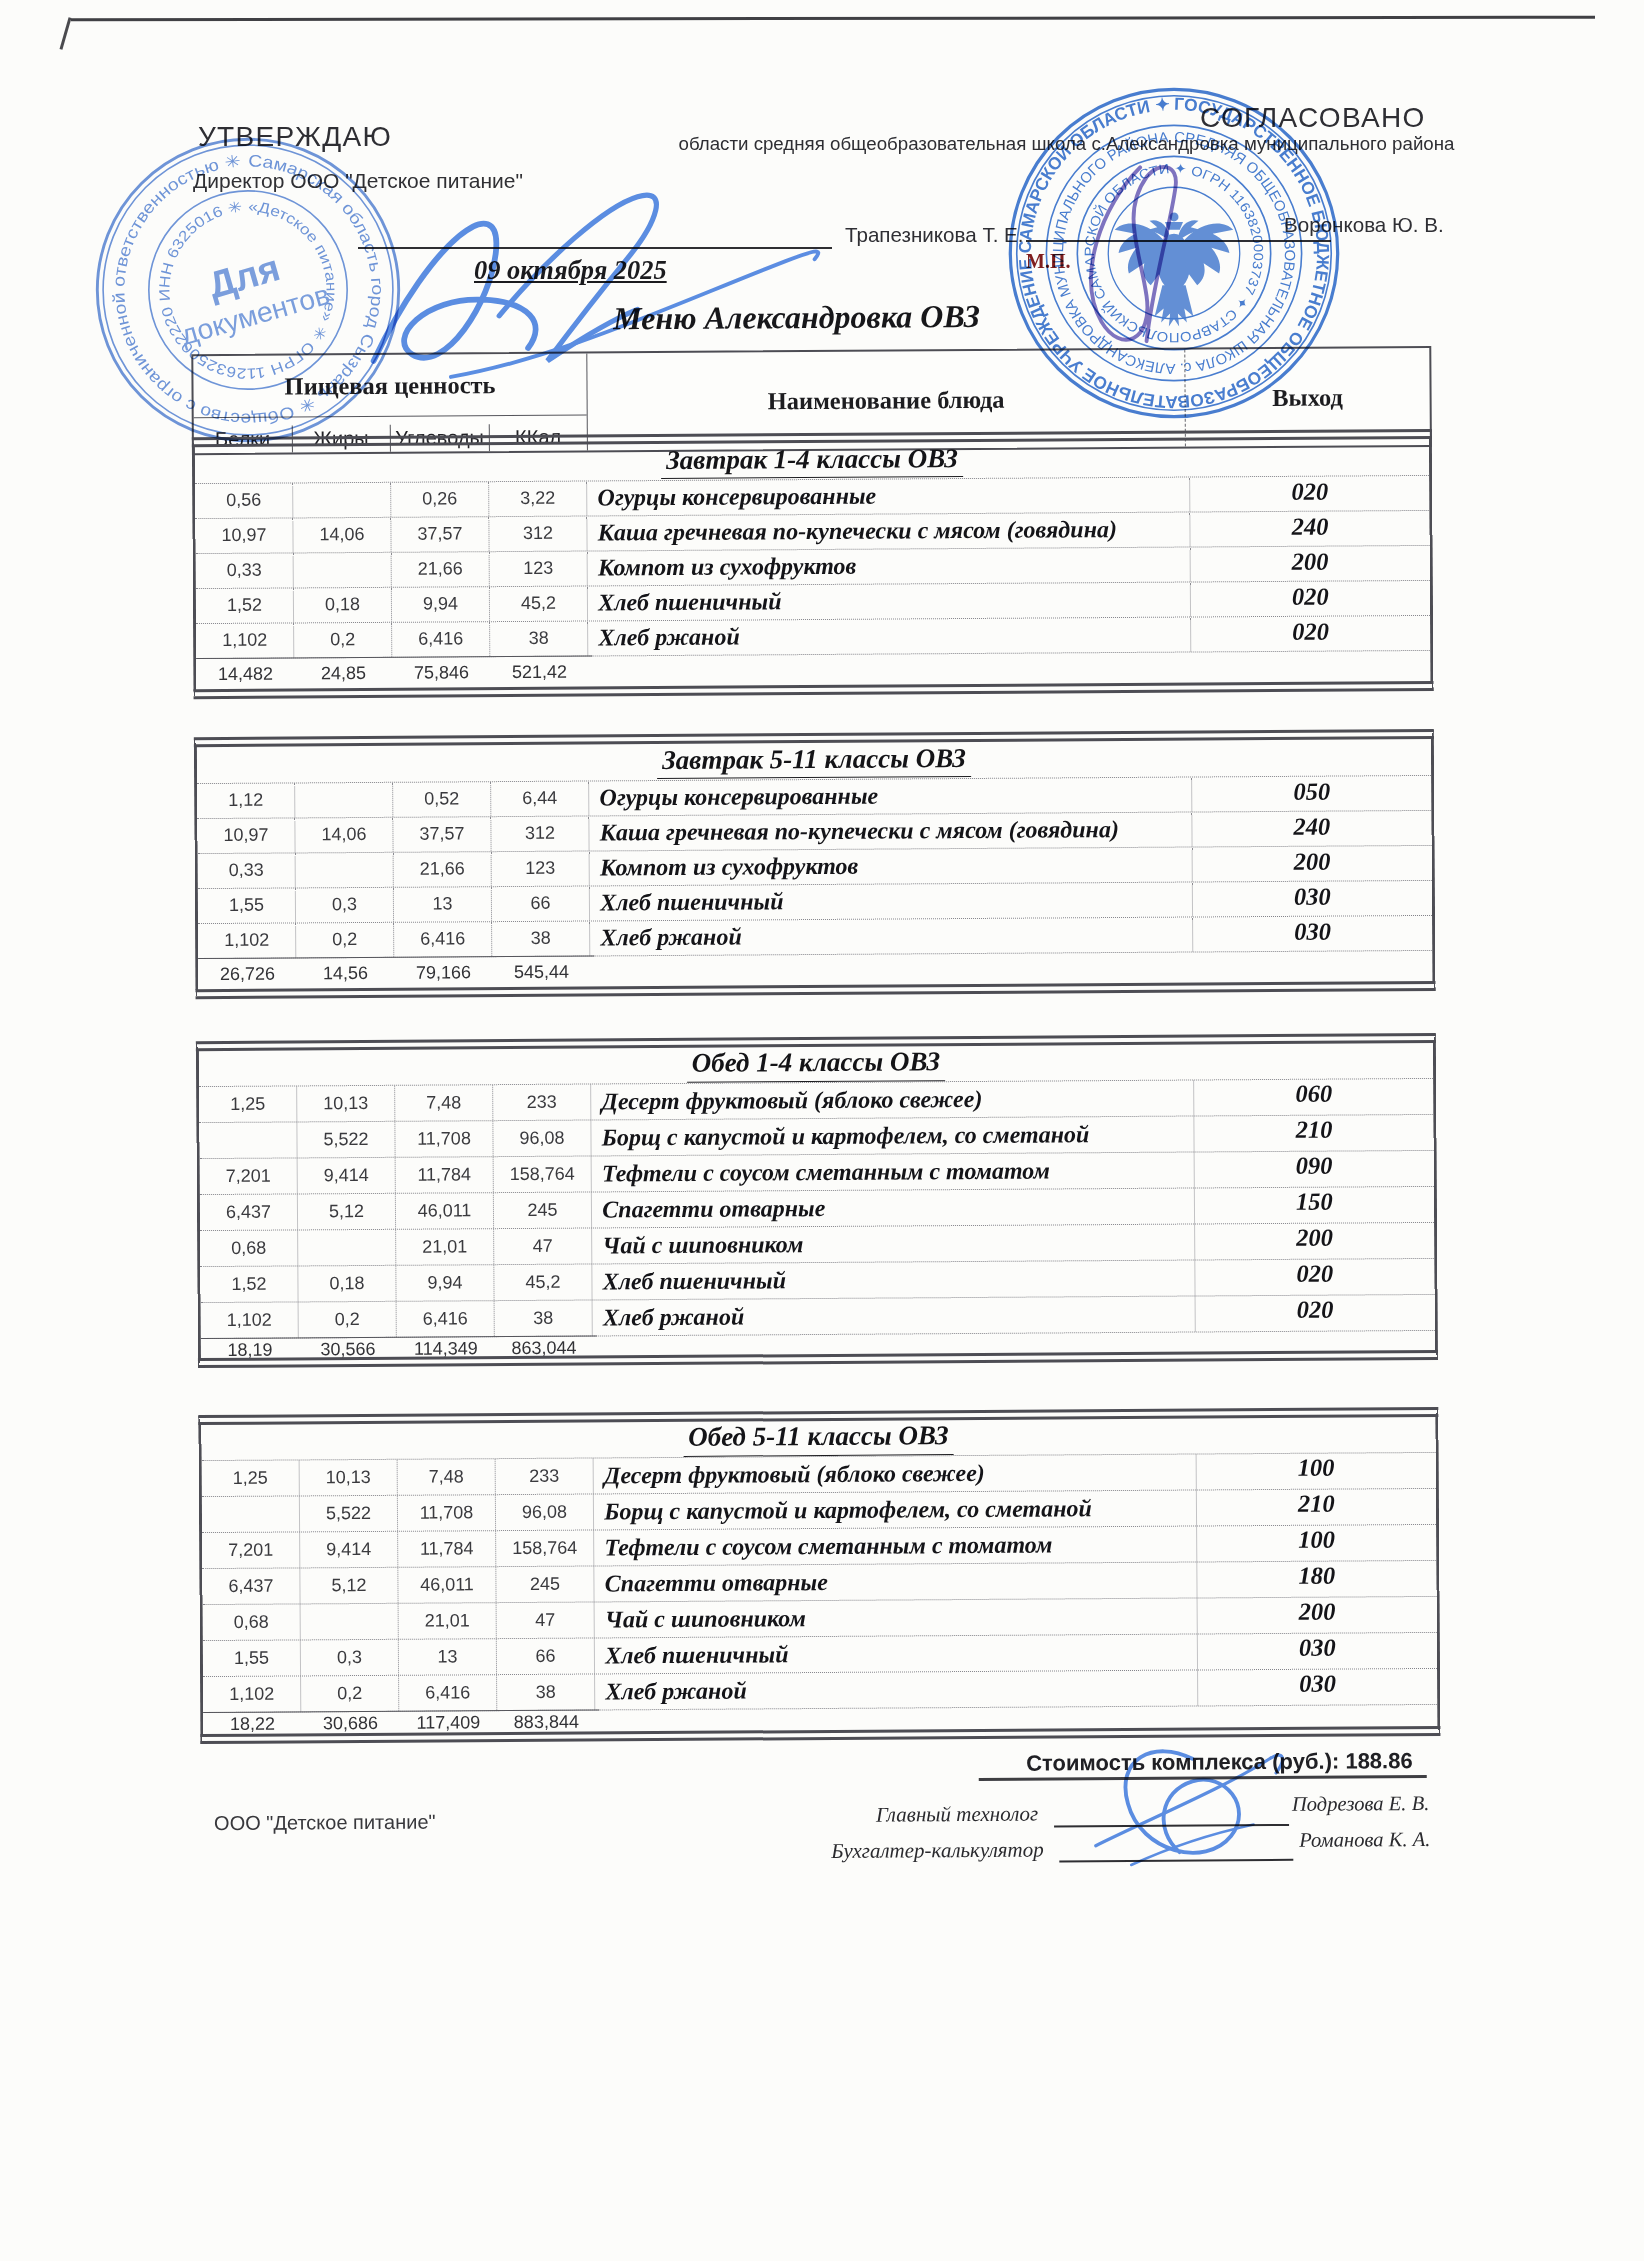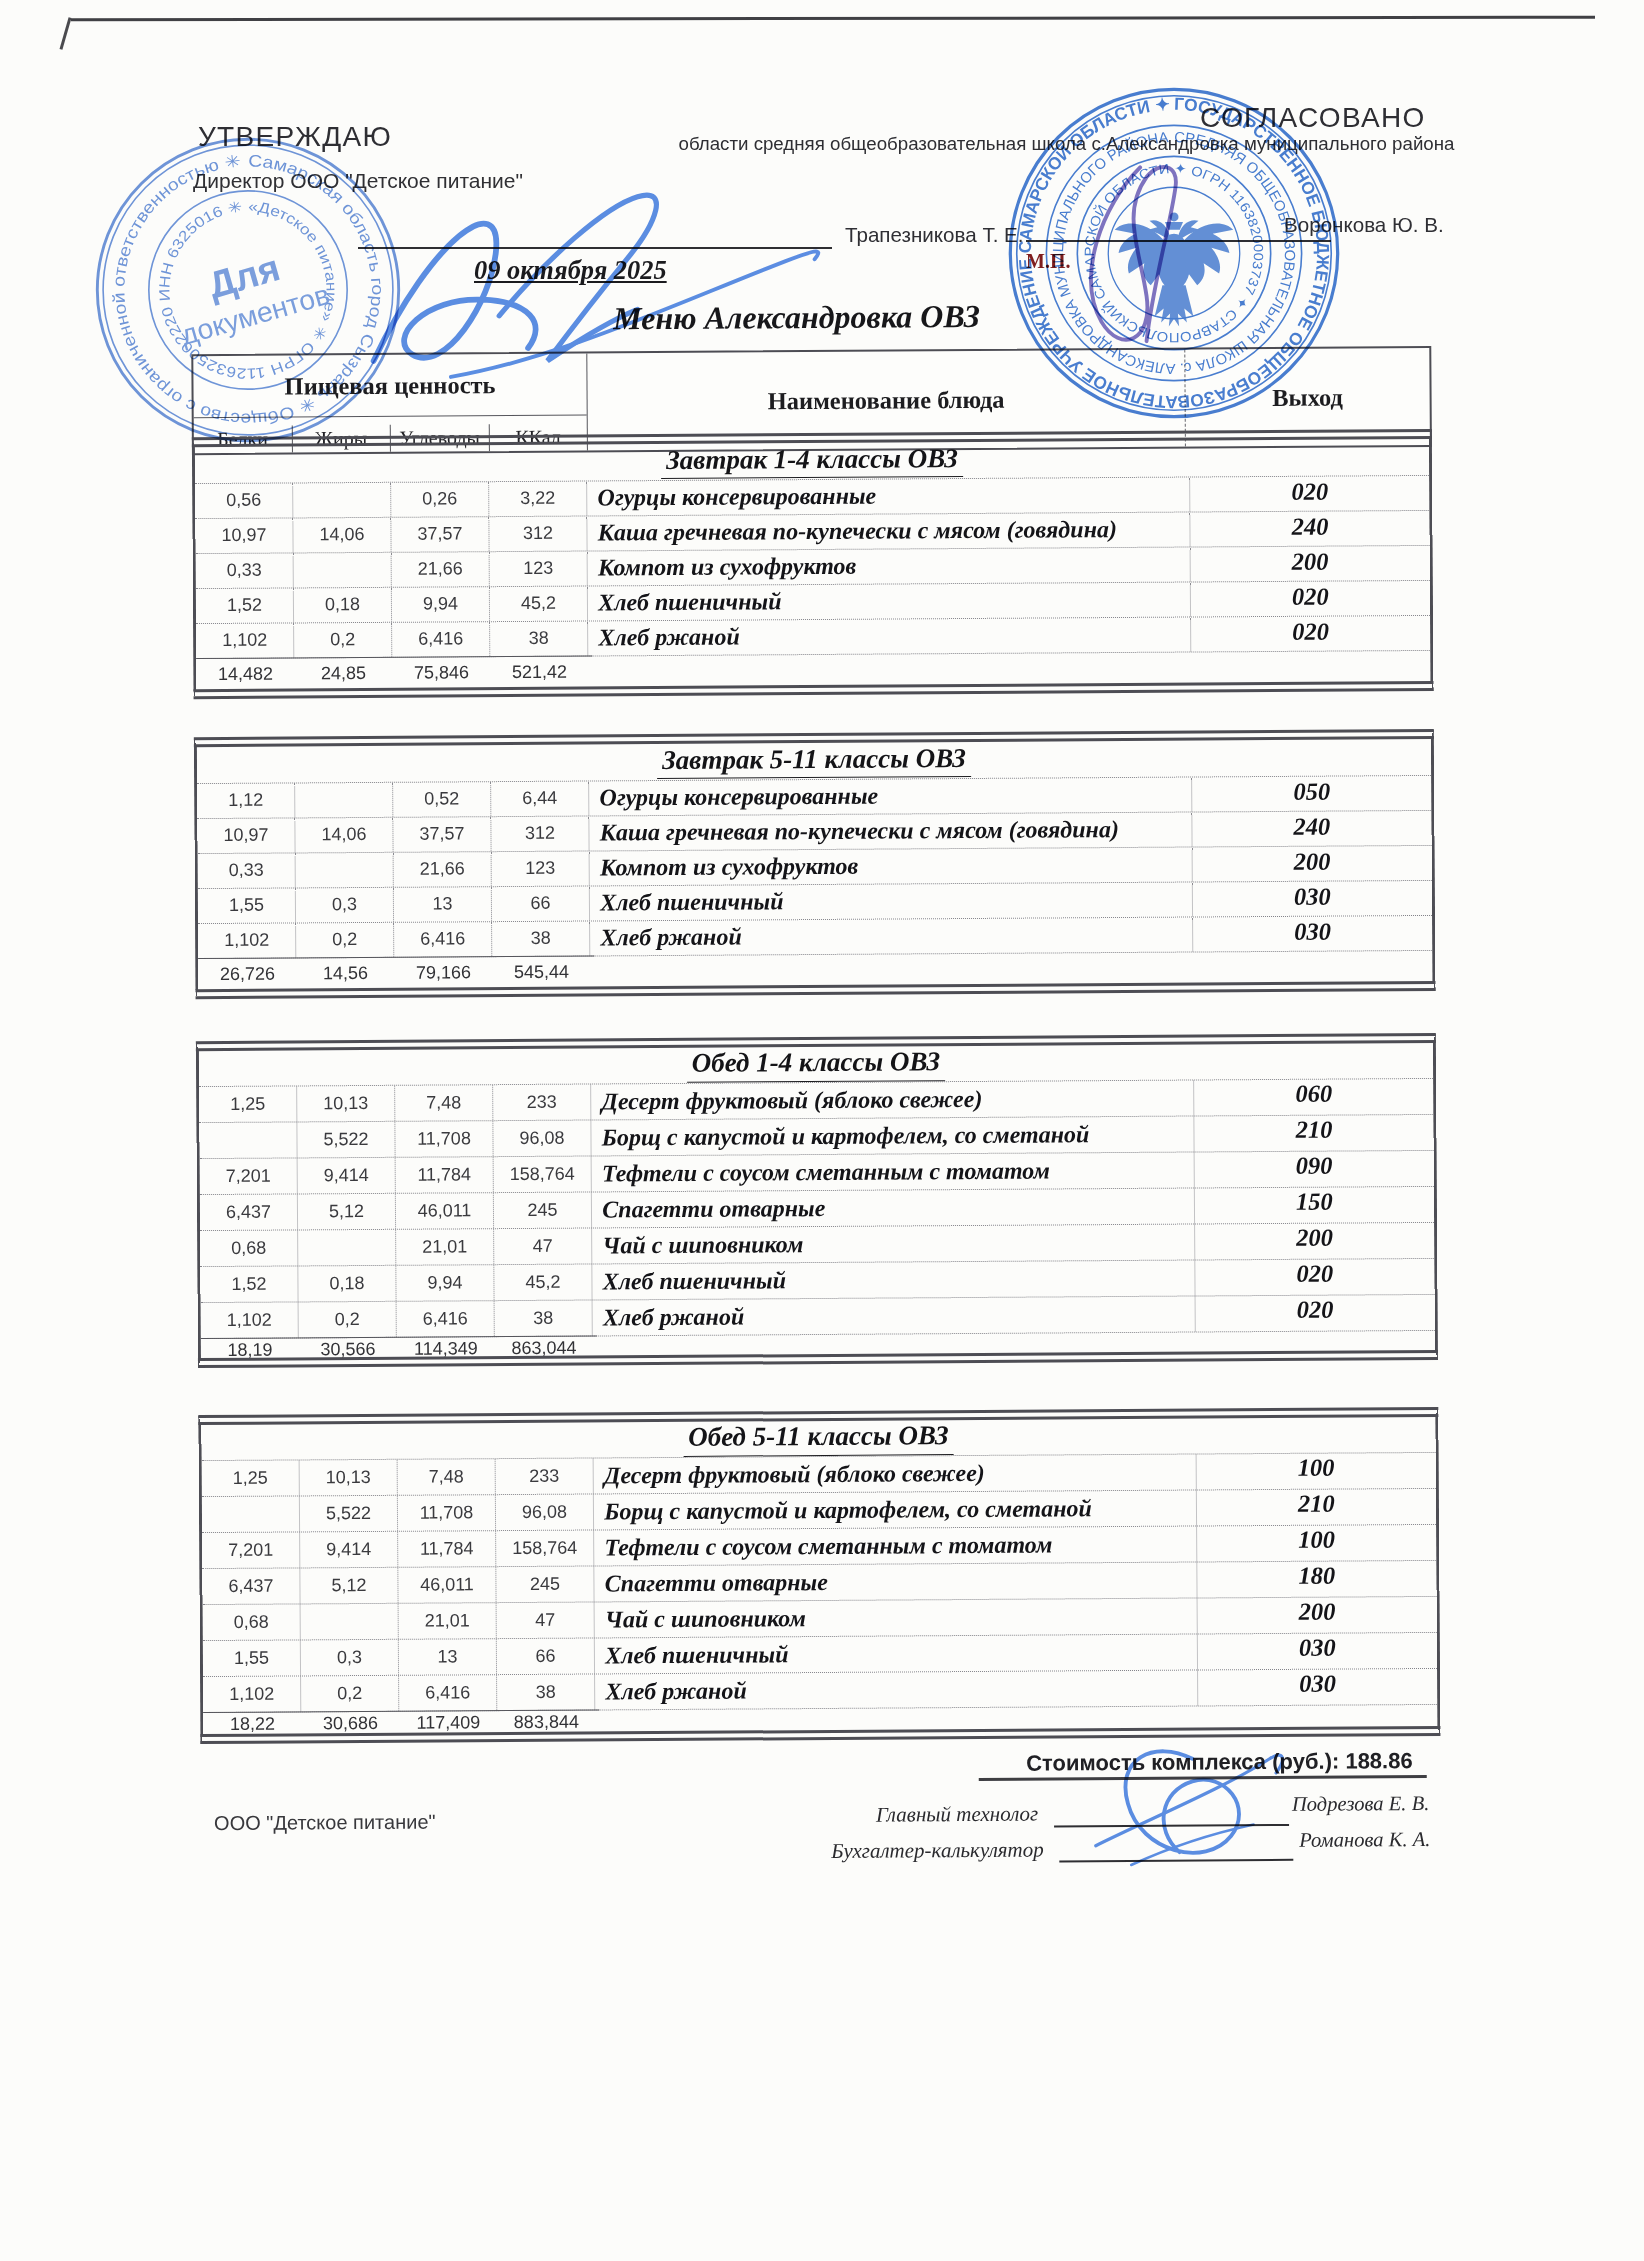--- a/index.html
+++ b/index.html
@@ -21,21 +21,21 @@
   #body-rot{position:absolute;left:0;top:0;width:1644px;height:2261px;
             transform:rotate(-0.38deg);transform-origin:818px 1063px;}
   
   #header-table{left:196px;top:350px;width:1240px;height:101px;box-sizing:border-box;
                 border:2.6px solid #4d4d54;display:flex;background:rgba(255,255,255,.25);}
   .ht-left{width:394px;display:flex;flex-direction:column;box-sizing:border-box;border-right:1.9px solid #55555b;}
   .ht-group{height:61px;display:flex;align-items:center;justify-content:center;
             font-family:"Liberation Serif",serif;font-weight:bold;font-size:24.5px;color:#1d1d20;}
   .ht-cols{flex:1;display:flex;border-top:1.9px solid #55555b;}
   .ht-col{flex:1;display:flex;align-items:center;justify-content:center;box-sizing:border-box;
-          border-right:1.9px solid #55555b;font-family:Liberation Serif, serif;font-size:20px;color:#222226;margin-top:8px;}
+          border-right:1.9px solid #55555b;font-family:Liberation Sans, sans-serif;font-size:20px;color:#222226;margin-top:8px;}
   .ht-col:last-child{border-right:none;}
   .ht-dish{flex:1;display:flex;align-items:center;justify-content:center;
            font-family:"Liberation Serif",serif;font-weight:bold;font-size:24.5px;color:#1d1d20;}
   .ht-out{width:245px;box-sizing:border-box;border-left:1.3px dashed #66666c;display:flex;
           align-items:center;justify-content:center;font-family:"Liberation Serif",serif;
           font-weight:bold;font-size:24.5px;color:#1d1d20;}
   
   .section-box{position:absolute;left:196px;width:1240px;box-sizing:border-box;
                border-left:3.9px solid #4d4d54;border-right:3.9px solid #4d4d54;
                border-top:10.3px double #4d4d54;border-bottom:10.3px double #4d4d54;

